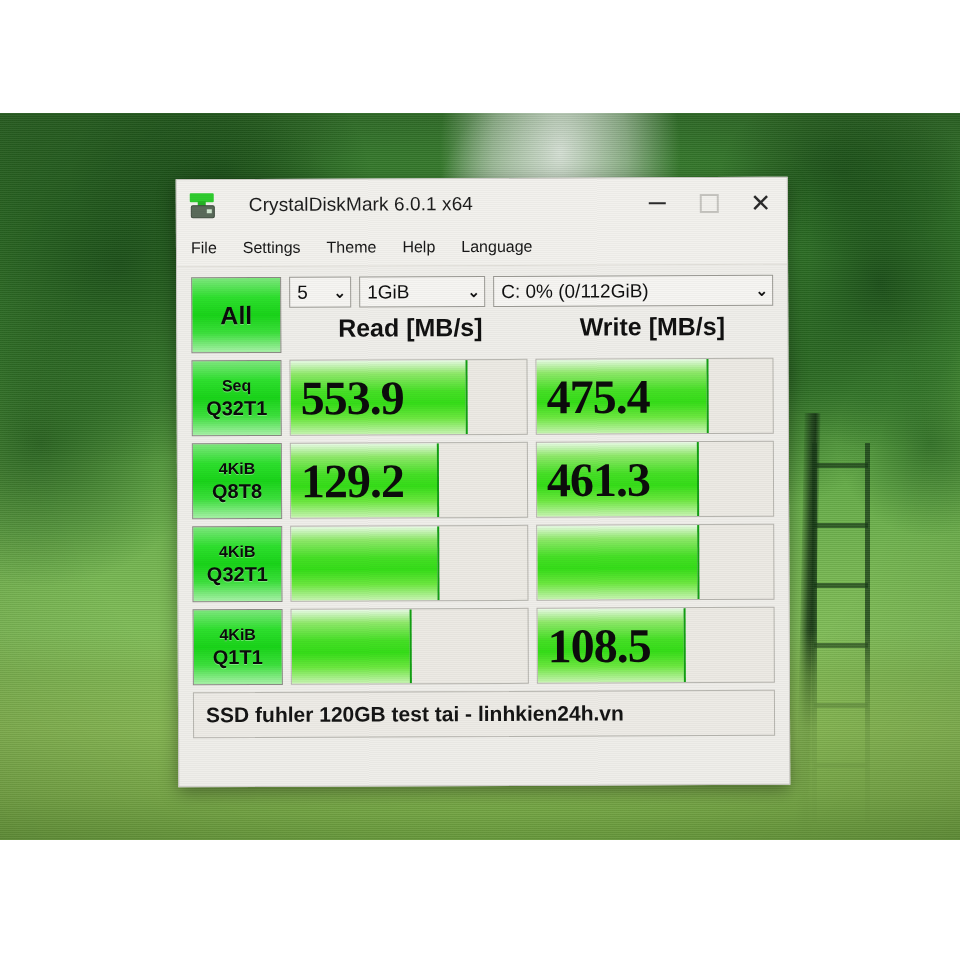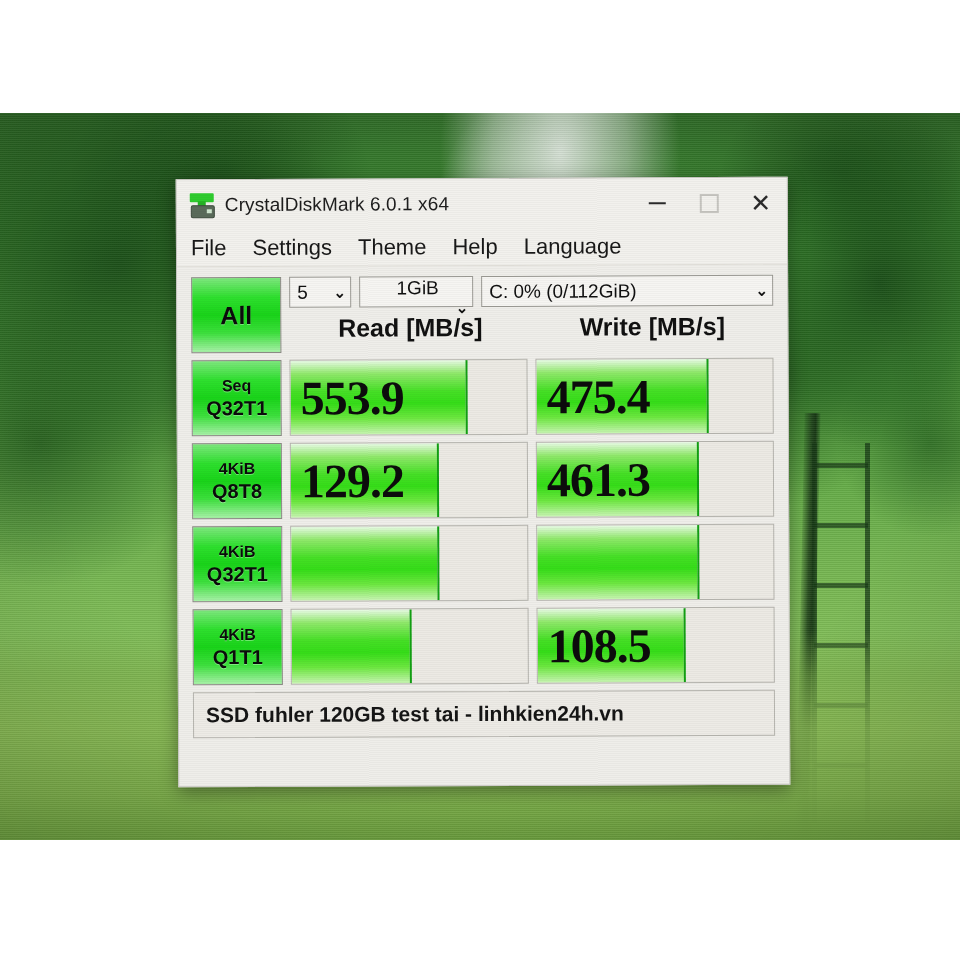--- a/index.html
+++ b/index.html
@@ -165,20 +165,21 @@
     content: "";
     position: absolute; right: 2px; top: 3px;
     width: 5px; height: 4px;
     background: #cfe6cf;
   }
   #title-text {
     font-size: 19px;
     color: #1d1d1d;
     letter-spacing: .1px;
     white-space: nowrap;
+    margin-left: 24px;
   }
   .win-btns {
     margin-left: auto;
     display: flex;
     height: 100%;
   }
   .win-btn {
     width: 52px;
     height: 100%;
     display: flex;
@@ -207,21 +208,21 @@
   
   #menubar {
     height: 36px;
     display: flex;
     align-items: center;
     padding-left: 14px;
     background: #f2f1ed;
     border-bottom: 1px solid #dedcd6;
   }
   .menu-item {
-    font-size: 22px;
+    font-size: 16px;
     color: #181818;
     margin-right: 26px;
     white-space: nowrap;
   }
 
   
   #appbody {
     padding: 10px 14px 0 14px;
     background: #efeeea;
   }
@@ -267,21 +268,21 @@
   }
   .combo .cval { white-space: nowrap; }
   .combo .caret {
     margin-left: auto;
     padding-left: 8px;
     font-size: 15px;
     color: #111;
     font-weight: bold;
   }
   #combo-count { width: 62px; }
-  #combo-size  { width: 114px; flex-direction: column; }
+  #combo-size  { width: 126px; }
   #combo-drive { flex: 1 1 auto; min-width: 0; }
 
   #combo-stack { flex: 1 1 auto; min-width: 0; }
   #combo-row {
     display: flex;
     gap: 8px;
   }
   #header-row {
     display: flex;
     margin-top: 6px;

